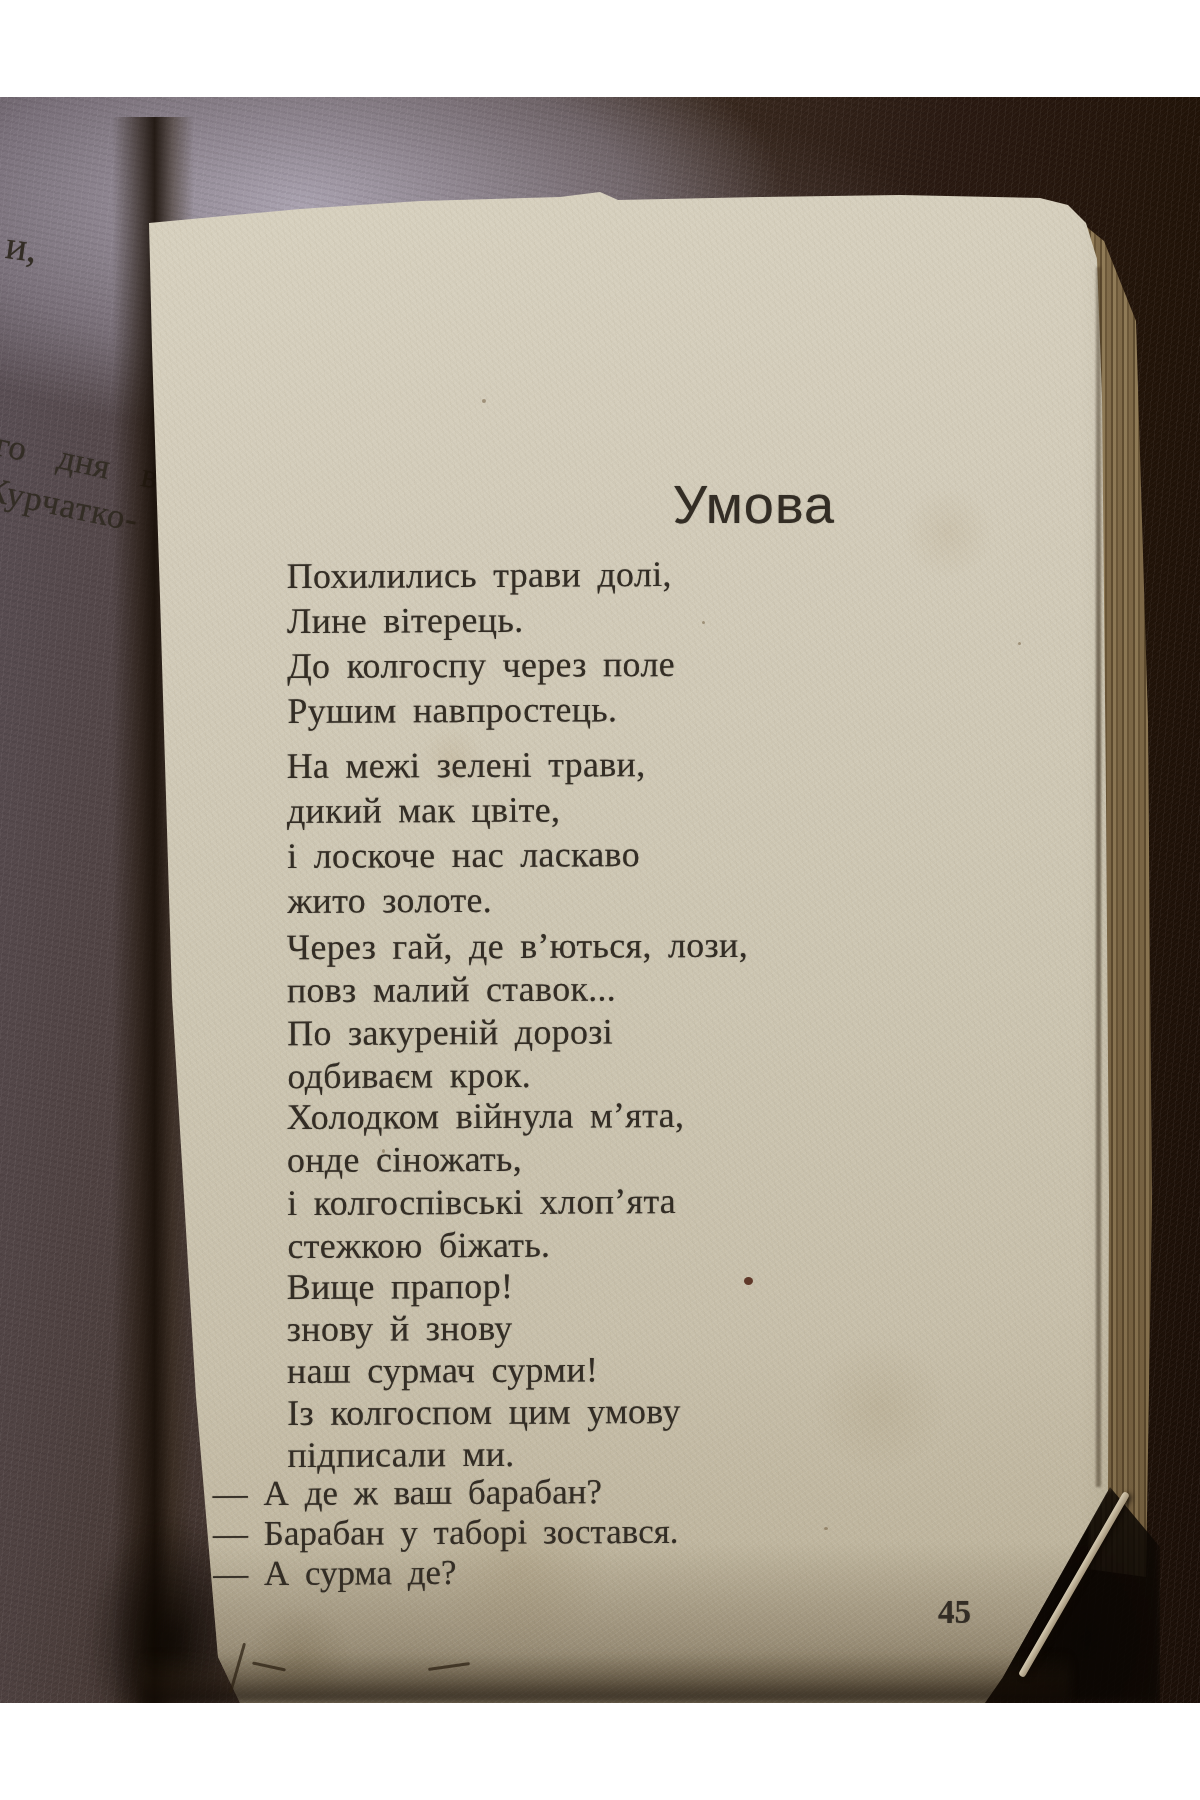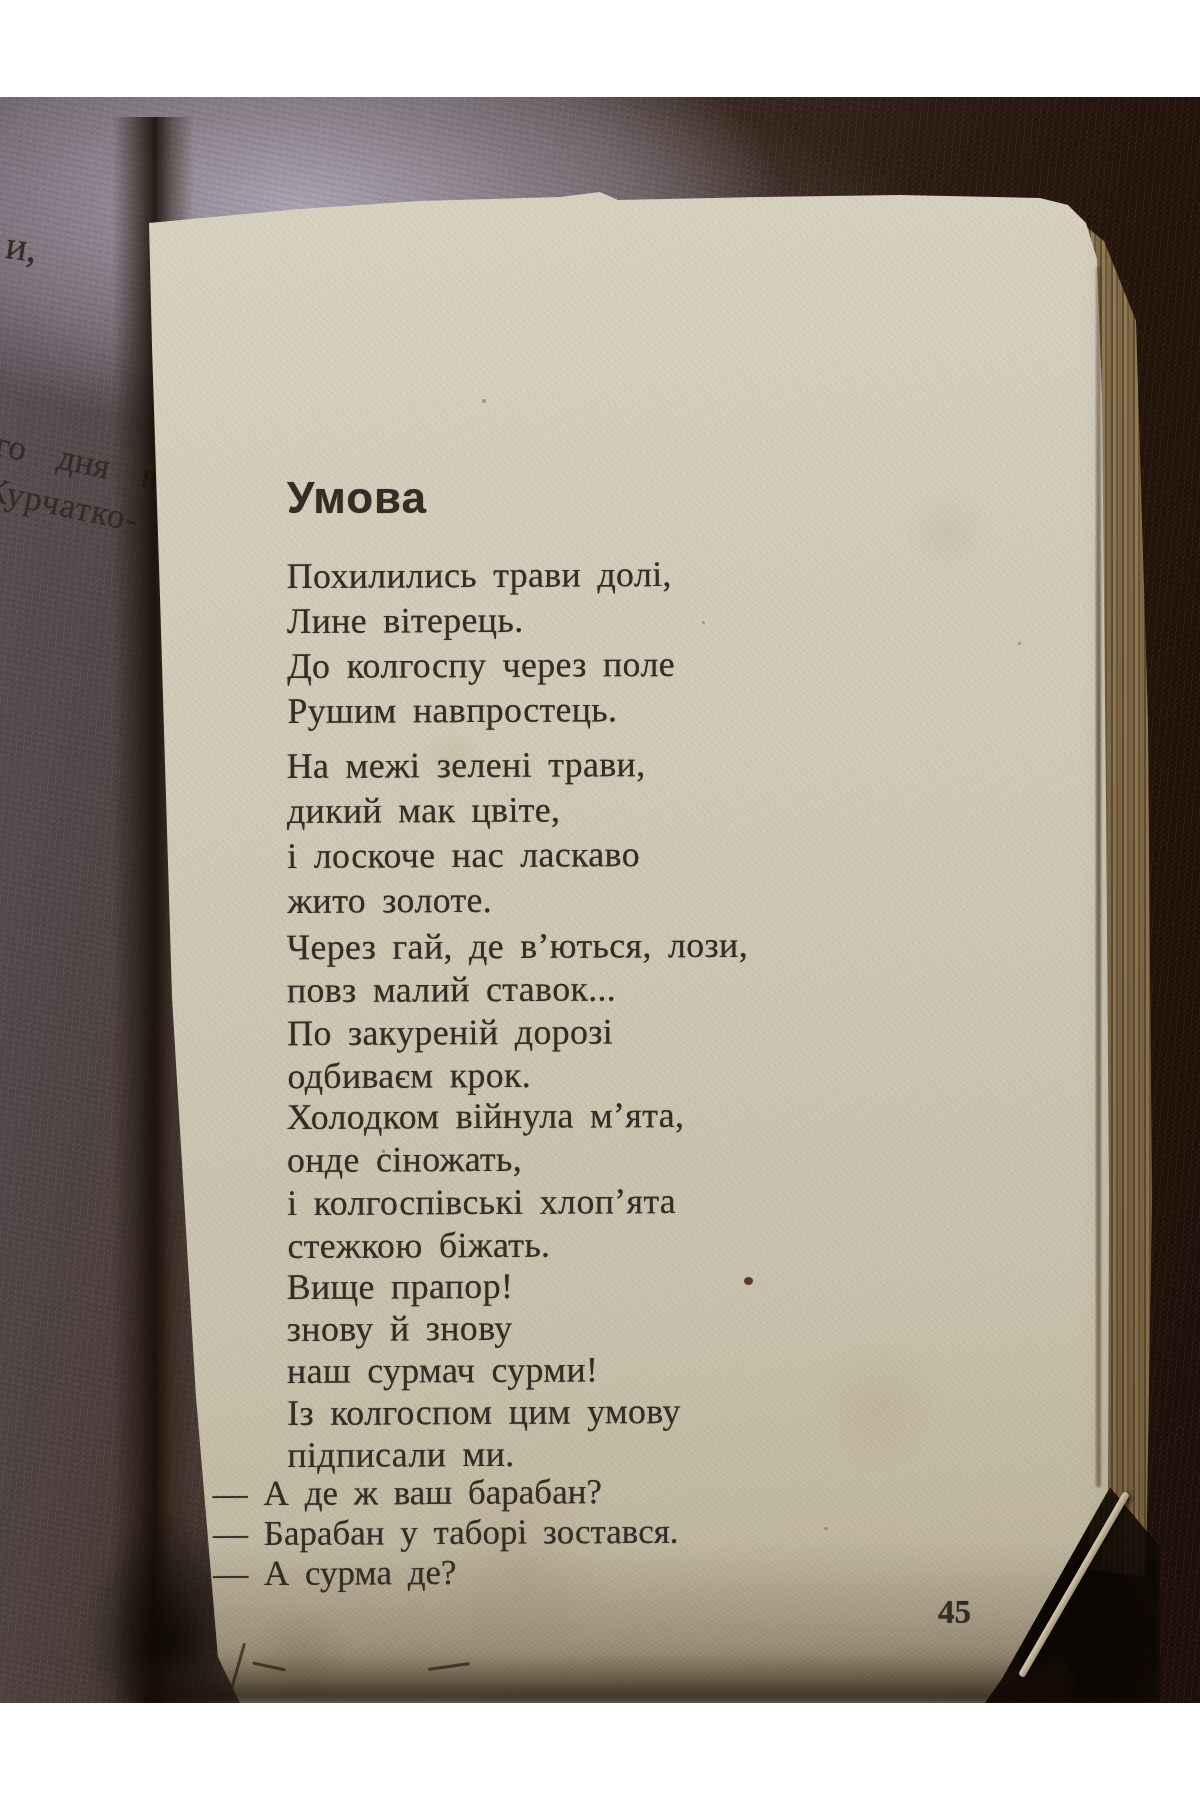--- a/index.html
+++ b/index.html
@@ -114,22 +114,22 @@
   }
   .crack{position:absolute;z-index:9;background:rgba(42,30,16,.72);border-radius:2px;}
   .crack-1{left:236px;top:1545px;width:3px;height:52px;transform:rotate(16deg);}
   .crack-2{left:428px;top:1568px;width:42px;height:3px;transform:rotate(-8deg);}
   .crack-3{left:252px;top:1568px;width:34px;height:3px;transform:rotate(12deg);}
 
   
   .print{color:#332d25;text-shadow:0 0 1px rgba(47,41,33,.6);}
   .title{
     position:absolute;left:287px;top:376px;width:548px;z-index:10;
-    font-family:"Liberation Sans", sans-serif;font-weight:700;
-    font-size:44px;letter-spacing:1px;text-align:left;white-space:nowrap;
+    font-family:"Liberation Sans", sans-serif;font-weight:400;
+    font-size:54px;letter-spacing:1px;text-align:right;white-space:nowrap;
   }
   .stanza{position:absolute;left:287px;z-index:10;font-size:36px;white-space:nowrap;
     word-spacing:7px;letter-spacing:.3px;transform:rotate(-.3deg);}
   .s1{top:456px;line-height:45px;}
   .s2{top:646px;line-height:45px;}
   .s3{top:828px;line-height:43px;}
   .s4{top:998px;line-height:43px;}
   .s5{top:1168px;line-height:42px;}
   .dialogue{position:absolute;left:213px;top:1376px;z-index:10;font-size:35px;
     line-height:40px;white-space:nowrap;word-spacing:7px;transform:rotate(-.3deg);}

